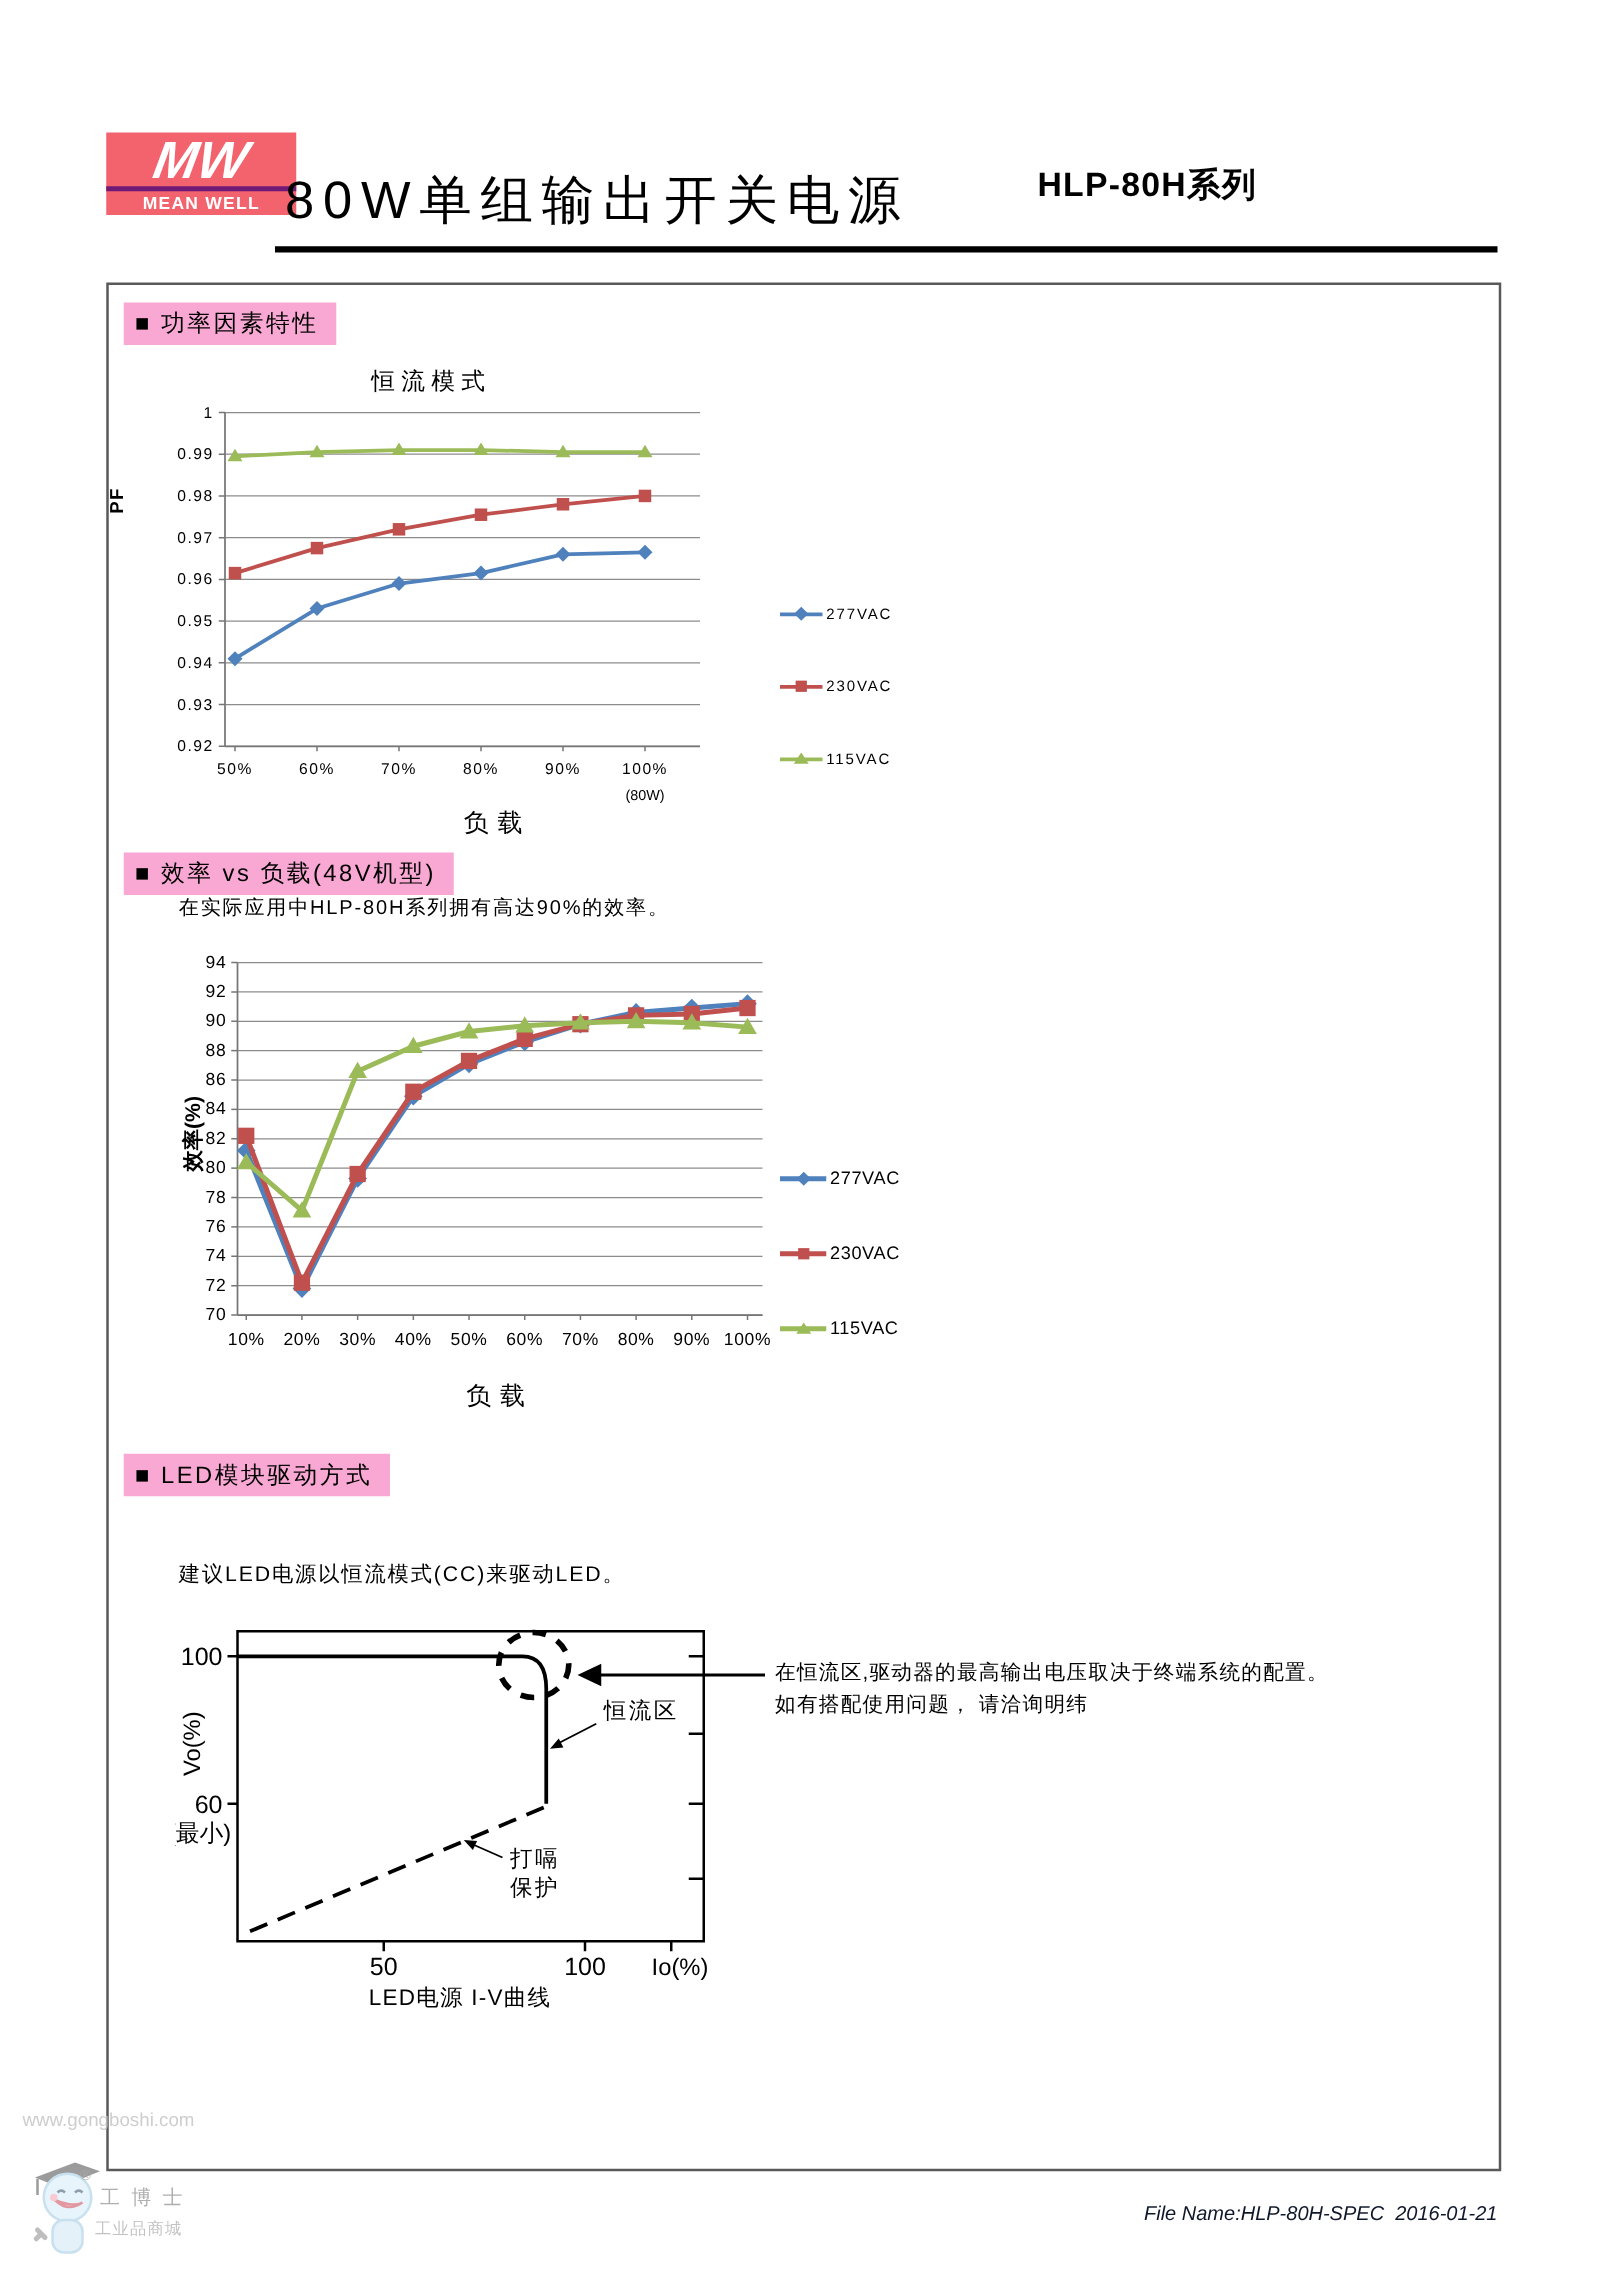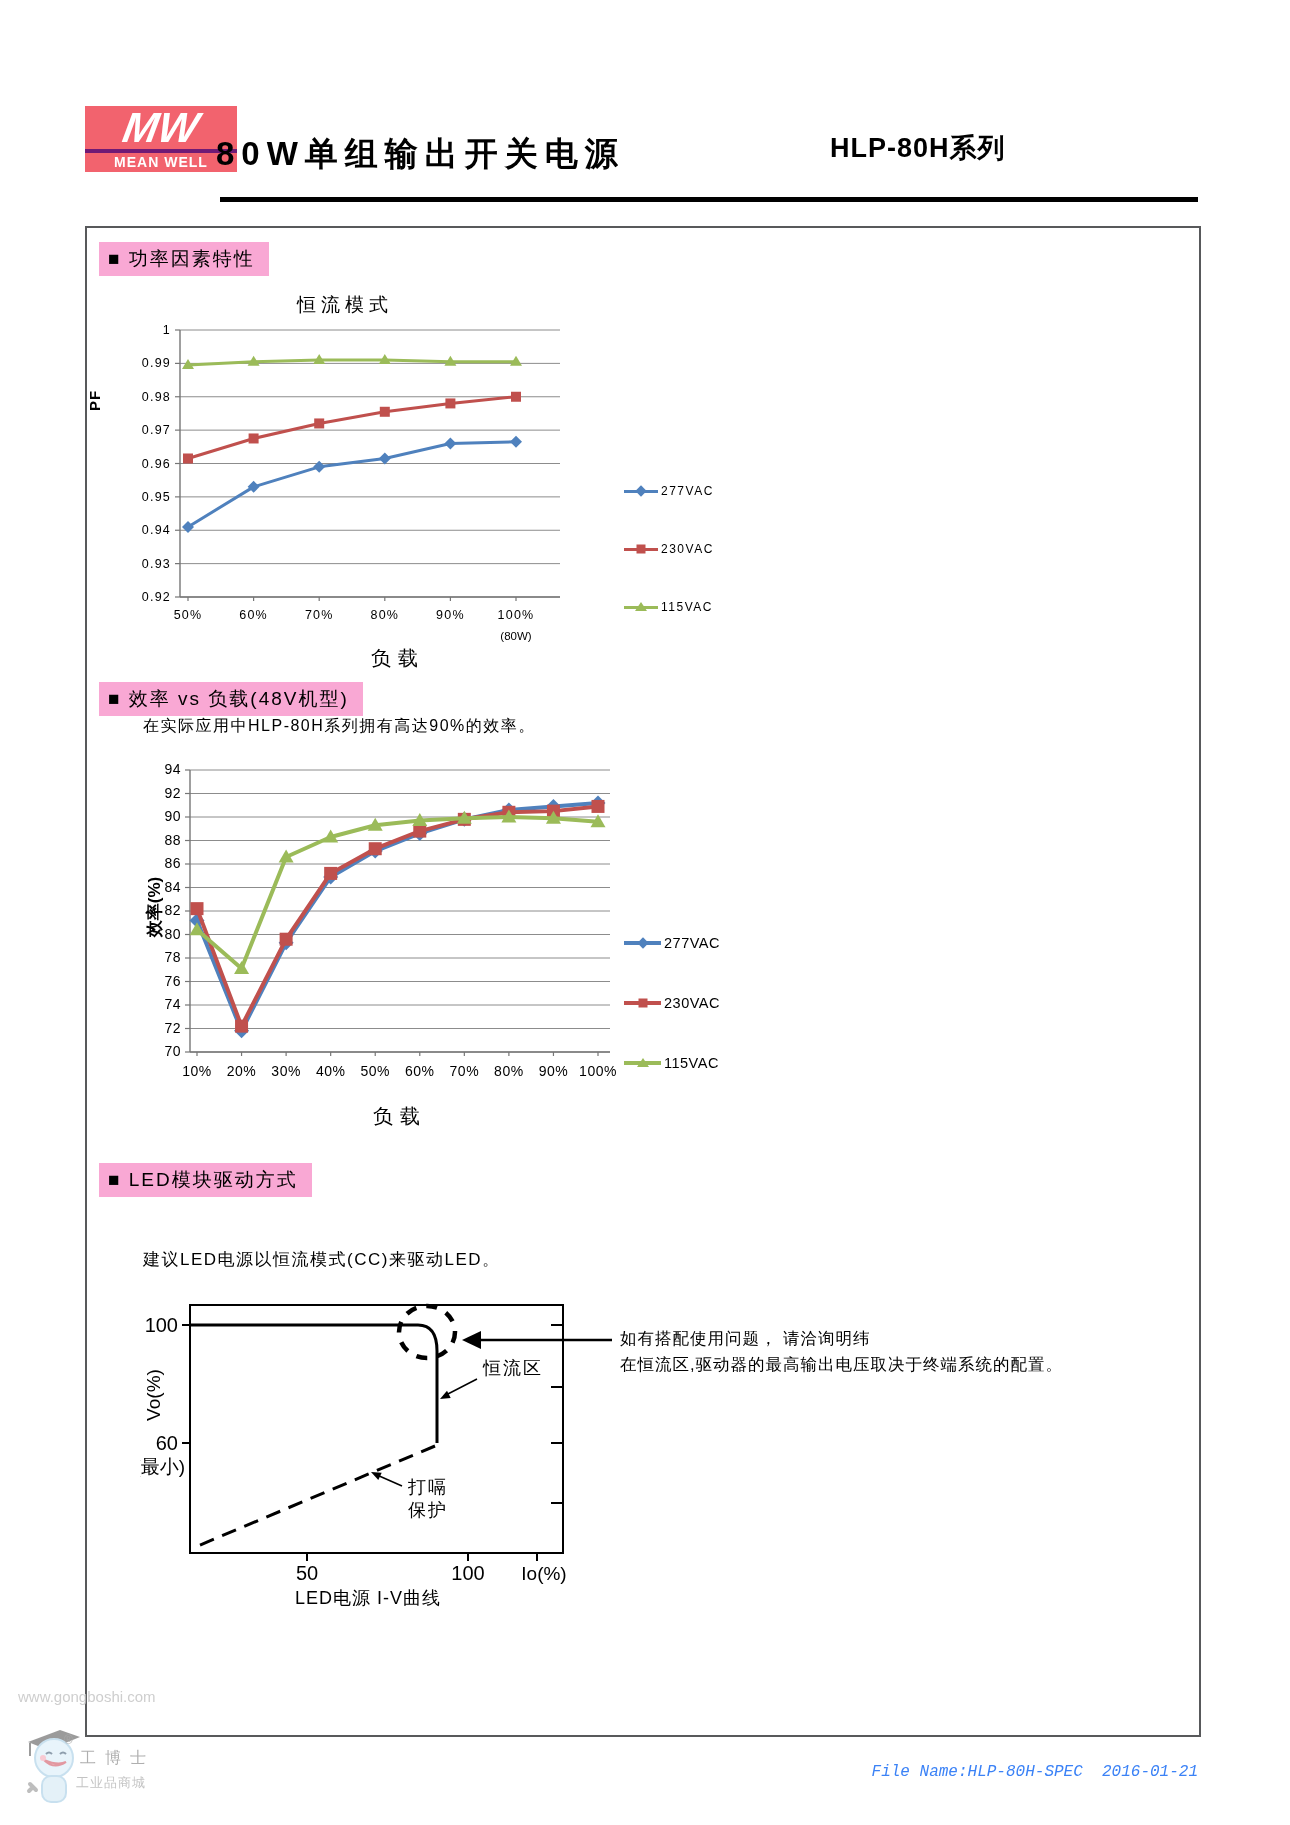--- a/index.html
+++ b/index.html
@@ -4,21 +4,21 @@
 <style>
   html,body{margin:0;padding:0;background:#fff;}
   .page{position:relative;width:1290px;height:1825px;background:#ffffff;overflow:hidden;
         font-family:"Liberation Sans","DejaVu Sans",sans-serif;color:#000;}
   
   .logo{position:absolute;left:85px;top:106px;width:152px;height:66px;background:#f2636e;}
   .logo-mw{height:42px;color:#fff;font-style:italic;font-weight:bold;font-size:42px;line-height:44px;
            text-align:center;transform:skewX(-10deg);}
   .logo-brand{margin-top:1px;border-top:4px solid #701a75;color:#fff;font-weight:bold;font-size:14px;
               letter-spacing:1px;text-align:center;line-height:19px;}
-  .doc-title{position:absolute;left:216px;top:132px;font-size:33px;font-weight:700;letter-spacing:7px;}
+  .doc-title{position:absolute;left:228px;top:132px;font-size:42px;font-weight:400;letter-spacing:7px;}
   .doc-series{position:absolute;left:830px;top:130px;width:368px;text-align:left;font-weight:bold;
               font-size:27px;letter-spacing:1px;}
   .header-rule{position:absolute;left:220px;top:197px;width:978px;height:5px;background:#000;}
   
   .main-box{position:absolute;left:85px;top:226px;width:1112px;height:1507px;border:2px solid #58595b;}
   .sec-heading{position:absolute;background:#f9a8d4;font-size:19px;letter-spacing:2px;
                padding:4px 14px 4px 9px;white-space:nowrap;}
   .sec-desc{position:absolute;font-size:16px;letter-spacing:1.5px;white-space:nowrap;}
   
   svg text{font-family:"Liberation Sans","DejaVu Sans",sans-serif;}
@@ -44,21 +44,21 @@
   .legend-eff .legend-item{margin-bottom:10px;}
   .legend-eff .lg-line{width:37px;height:4px;}
   .legend-eff .lg-label{font-size:14.5px;letter-spacing:.5px;}
   
   .led-note{position:absolute;left:620px;top:1325px;font-size:16.5px;line-height:1.6;letter-spacing:1px;}
   .led-note span{display:block;}
   .led-caption{position:absolute;left:288px;top:1586px;width:160px;text-align:center;
                font-size:18px;letter-spacing:1px;}
   
   .file-name{position:absolute;left:850px;top:1763px;width:348px;text-align:right;font-style:italic;
-             color:#3b82f6;font-size:16px;white-space:pre;font-family:Liberation Mono, monospace;}
+             color:#0f172a;font-size:16px;white-space:pre;}
   .wm{position:absolute;color:#a7a7a7;opacity:.8;}
   .wm-title{left:80px;top:1748px;font-size:16px;letter-spacing:9px;color:#9c9c9c;}
   .wm-sub{left:76px;top:1774px;font-size:13px;letter-spacing:1px;color:#b5b5b5;}
   .wm-url{left:18px;top:1688px;font-size:15px;color:#c2c2c2;}
   .wm-reg{left:64px;top:1733px;font-size:12px;color:#aaa;}
 </style>
 </head>
 <body>
 
 <div class="page">
@@ -340,22 +340,22 @@
     <text x="20" y="100" font-size="19" transform="rotate(-90 20 100)" text-anchor="middle">Vo(%)</text>
     <text x="167" y="285" text-anchor="middle" font-size="20">50</text>
     <text x="328" y="285" text-anchor="middle" font-size="20">100</text>
     <text x="404" y="285" text-anchor="middle" font-size="19">Io(%)</text>
     <text x="343" y="79" font-size="18" letter-spacing="2">恒流区</text>
     <text x="268" y="198" font-size="18" letter-spacing="2">打嗝</text>
     <text x="268" y="221" font-size="18" letter-spacing="2">保护</text>
   </svg>
 
   <div class="led-note">
+    <span>在恒流区,驱动器的最高输出电压取决于终端系统的配置。</span>
     <span>如有搭配使用问题， 请洽询明纬</span>
-    <span>在恒流区,驱动器的最高输出电压取决于终端系统的配置。</span>
   </div>
   <div class="led-caption">LED电源  I-V曲线</div>
 
   <svg width="68" height="80" style="position:absolute;left:20px;top:1724px;opacity:.55;">
     <polygon points="8,18 40,6 60,13 28,26" fill="#4a4a4a"></polygon>
     <line x1="10" y1="19" x2="10" y2="32" stroke="#4a4a4a" stroke-width="2"></line>
     <circle cx="34" cy="34" r="19" fill="#d6ecf8" stroke="#9cc8e2" stroke-width="2"></circle>
     <path d="M26,30 q3,-3 6,0" fill="none" stroke="#33506b" stroke-width="2"></path>
     <path d="M40,30 q3,-3 6,0" fill="none" stroke="#33506b" stroke-width="2"></path>
     <path d="M24,36 q10,10 22,2 q-8,4 -22,-2" fill="#fff" stroke="#c45" stroke-width="2"></path>

